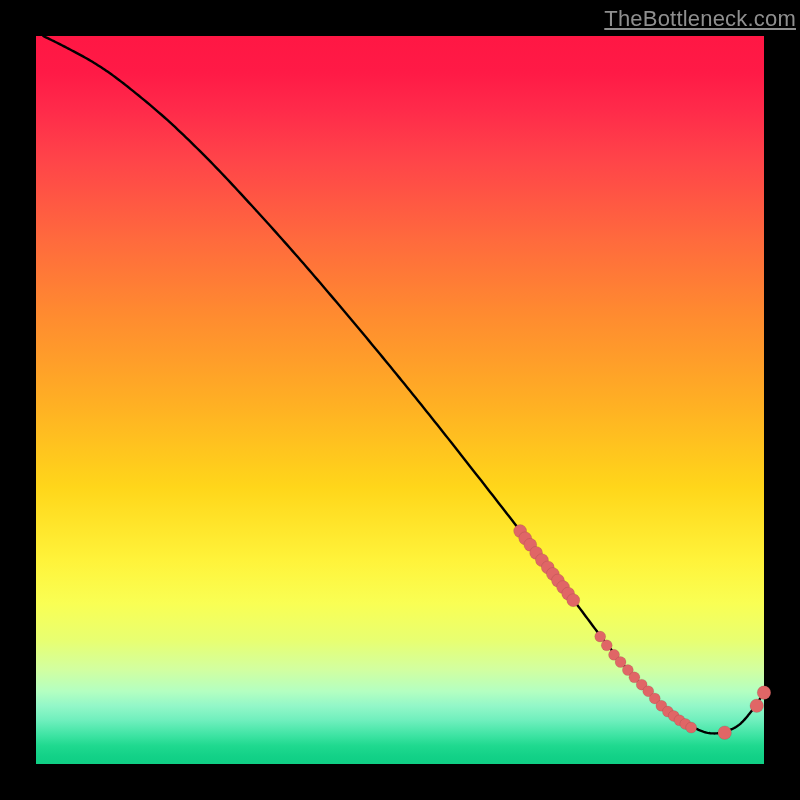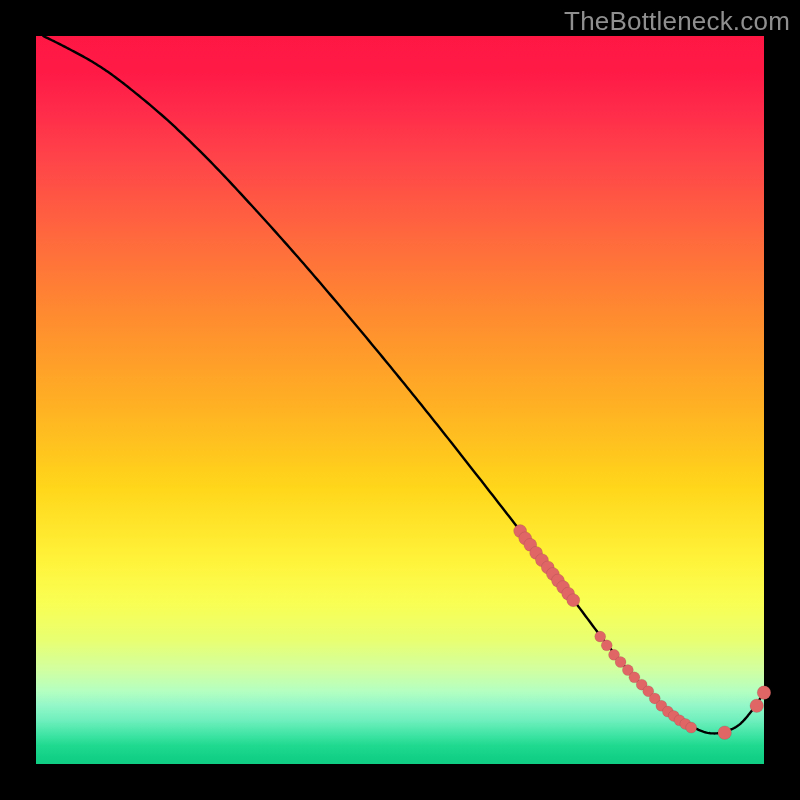--- a/index.html
+++ b/index.html
@@ -62,25 +62,26 @@
     stroke-linejoin: round;
   }
   .dot {
     fill: #e06666;
     stroke: rgba(0,0,0,0.15);
     stroke-width: 0.6;
   }
   .watermark {
     position: absolute;
     top: 6px;
-    right: 10px;
+    right: 4px;
     color: #8f8f8f;
-    font-size: 26px;
+    font-size: 22px;
     letter-spacing: 0.2px;
     user-select: none;
+    text-decoration: underline;
   }
 </style>
 </head>
 <body>
 
 <div class="stage">
   <div class="watermark">TheBottleneck.com</div>
 
   <div class="plot">
     <svg viewBox="0 0 728 728">

